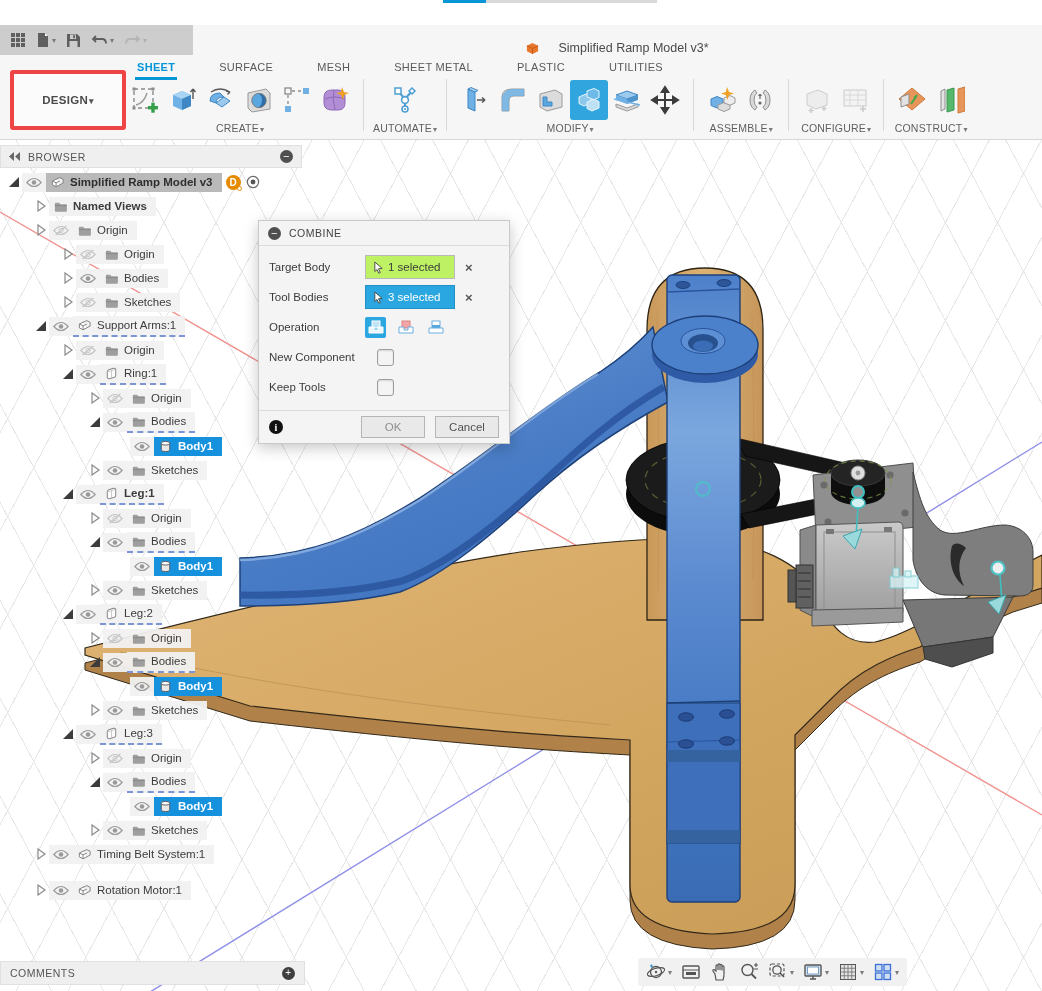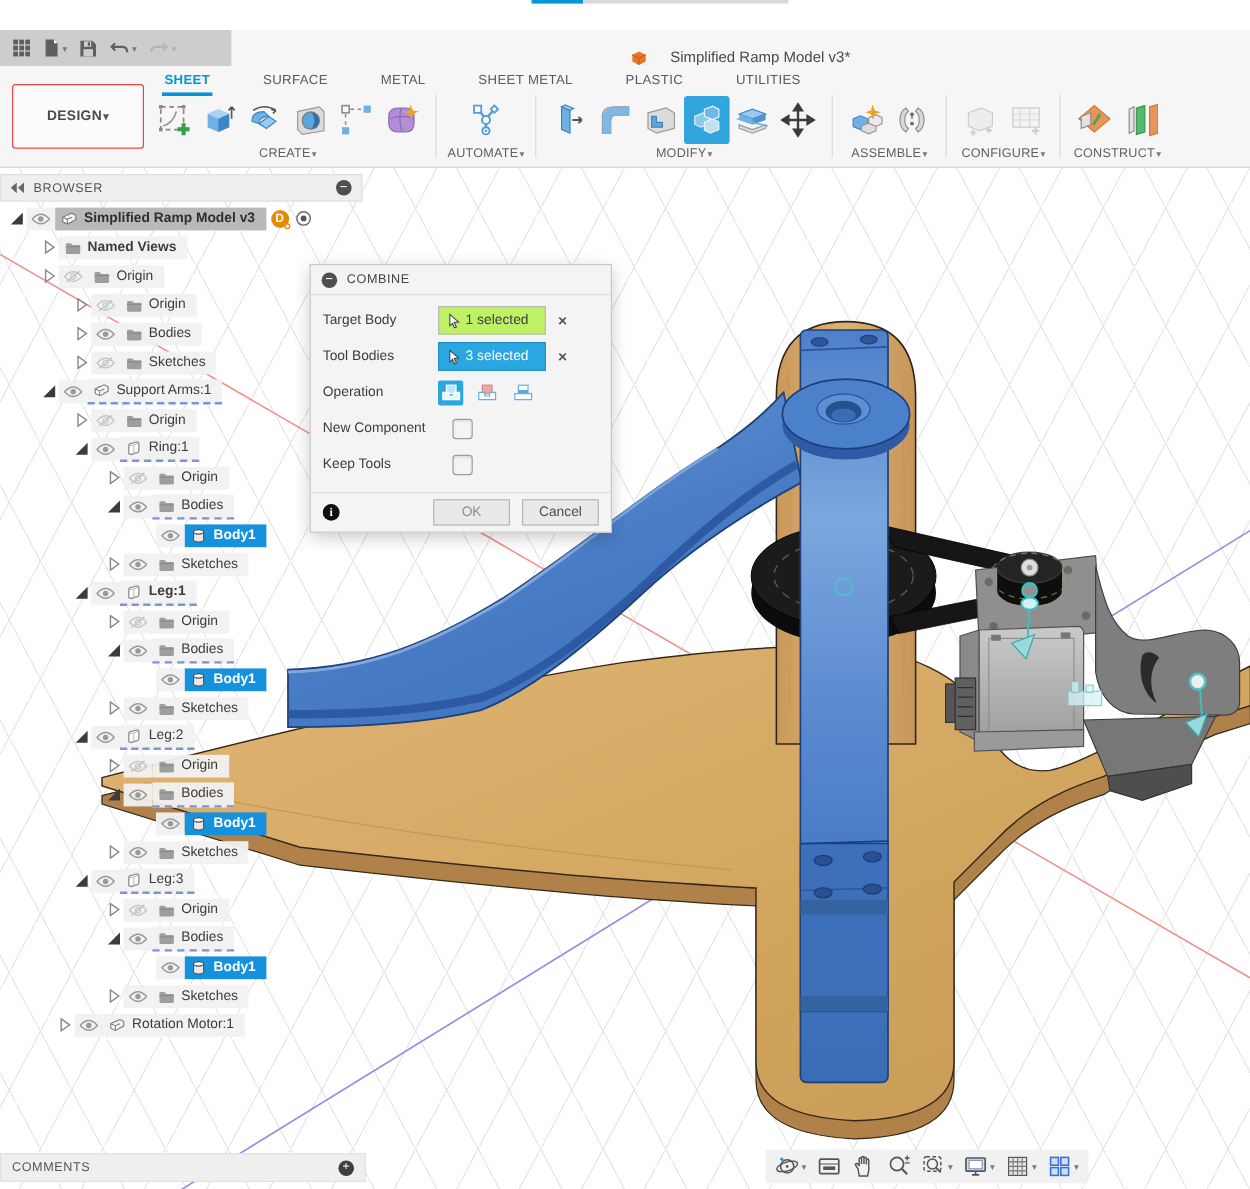--- a/index.html
+++ b/index.html
@@ -15,21 +15,21 @@
   .qat .qbtn{display:flex;align-items:center;gap:1px;padding:2px;}
   .caret::after{content:"▾";font-size:8px;color:#7a7a7a;margin-left:1px;}
   .caret.lt::after{color:#b0b0b0;}
   .titlestrip{position:absolute;left:193px;top:25px;width:849px;height:30px;background:#f6f6f6;
        display:flex;align-items:flex-end;justify-content:center;gap:19px;font-size:12.5px;color:#4a4a4a;}
   .cube-badge{width:13px;height:13px;display:inline-block;}
   
   .ribbon{position:absolute;left:0;top:55px;width:1042px;height:85px;background:#f6f6f6;
           border-bottom:1px solid #d7d7d7;box-sizing:border-box;}
   .design-box{position:absolute;left:10px;top:15px;width:108px;height:52px;background:#fbfbfb;
-      border:1px solid #ef4444;border-radius:3px;display:flex;align-items:center;justify-content:center;
+      border:4px solid #ef4444;border-radius:3px;display:flex;align-items:center;justify-content:center;
       font-size:11.5px;font-weight:bold;color:#4a4a4a;letter-spacing:.3px;}
   .design-box .caret::after{font-size:9px;color:#5a5a5a;}
   .tabsrow{position:absolute;left:135px;top:3px;display:flex;gap:40px;height:22px;align-items:center;}
   .rtab{font-size:11px;color:#5a5a5a;letter-spacing:.3px;padding:3px 2px 4px;border-bottom:3px solid transparent;}
   .rtab.active{color:#0696d7;font-weight:bold;border-bottom-color:#0696d7;}
   .groups{position:absolute;left:126px;top:24px;display:flex;align-items:flex-start;height:60px;}
   .rgroup{display:flex;flex-direction:column;align-items:center;}
   .gicons{display:flex;align-items:center;height:42px;}
   .gicon{width:38px;height:40px;display:flex;align-items:center;justify-content:center;}
   .gicon.hl{background:#31a5de;border-radius:3px;}
@@ -212,21 +212,21 @@
   </div>
 
   <div class="ribbon">
     <div class="design-box">
       <span>DESIGN</span>
       <span class="caret"></span>
     </div>
     <div class="tabsrow" id="tabsrow">
         <span class="rtab active">SHEET</span>
         <span class="rtab">SURFACE</span>
-        <span class="rtab">METAL</span>
+        <span class="rtab">MESH</span>
         <span class="rtab">SHEET METAL</span>
         <span class="rtab">PLASTIC</span>
         <span class="rtab">UTILITIES</span>
       </div>
     <div class="groups">
 
       <div class="rgroup">
         <div class="gicons">
           <span class="gicon">
               <svg width="30" height="30" viewBox="0 0 30 30">
@@ -1108,21 +1108,41 @@
           </span>
           <span class="chip core">
             <span style="display: inline-flex;">
               <svg width="15" height="15">
                 <use href="#s-folder"></use>
               </svg>
             </span>
             <span>Sketches</span>
           </span>
         </div>
-        <div class="trow" style="padding-left: 46px;">
+        <div class="trow" style="padding-left: 33px;">
+          <span class="exp">
+            <svg width="12" height="12">
+              <polygon points="3,1 10,6 3,11" fill="#fdfdfd" stroke="#8a8a8a" stroke-width="1.2"></polygon>
+            </svg>
+          </span>
+          <span class="chip eye-chip">
+            <svg width="16" height="11">
+              <use href="#s-eye"></use>
+            </svg>
+          </span>
+          <span class="chip core">
+            <span style="display: inline-flex;">
+              <svg width="15" height="15">
+                <use href="#s-comp2"></use>
+              </svg>
+            </span>
+            <span>Timing Belt System:1</span>
+          </span>
+        </div>
+        <div class="trow" style="padding-left: 33px; margin-top: 12px;">
           <span class="exp">
             <svg width="12" height="12">
               <polygon points="3,1 10,6 3,11" fill="#fdfdfd" stroke="#8a8a8a" stroke-width="1.2"></polygon>
             </svg>
           </span>
           <span class="chip eye-chip">
             <svg width="16" height="11">
               <use href="#s-eye"></use>
             </svg>
           </span>

